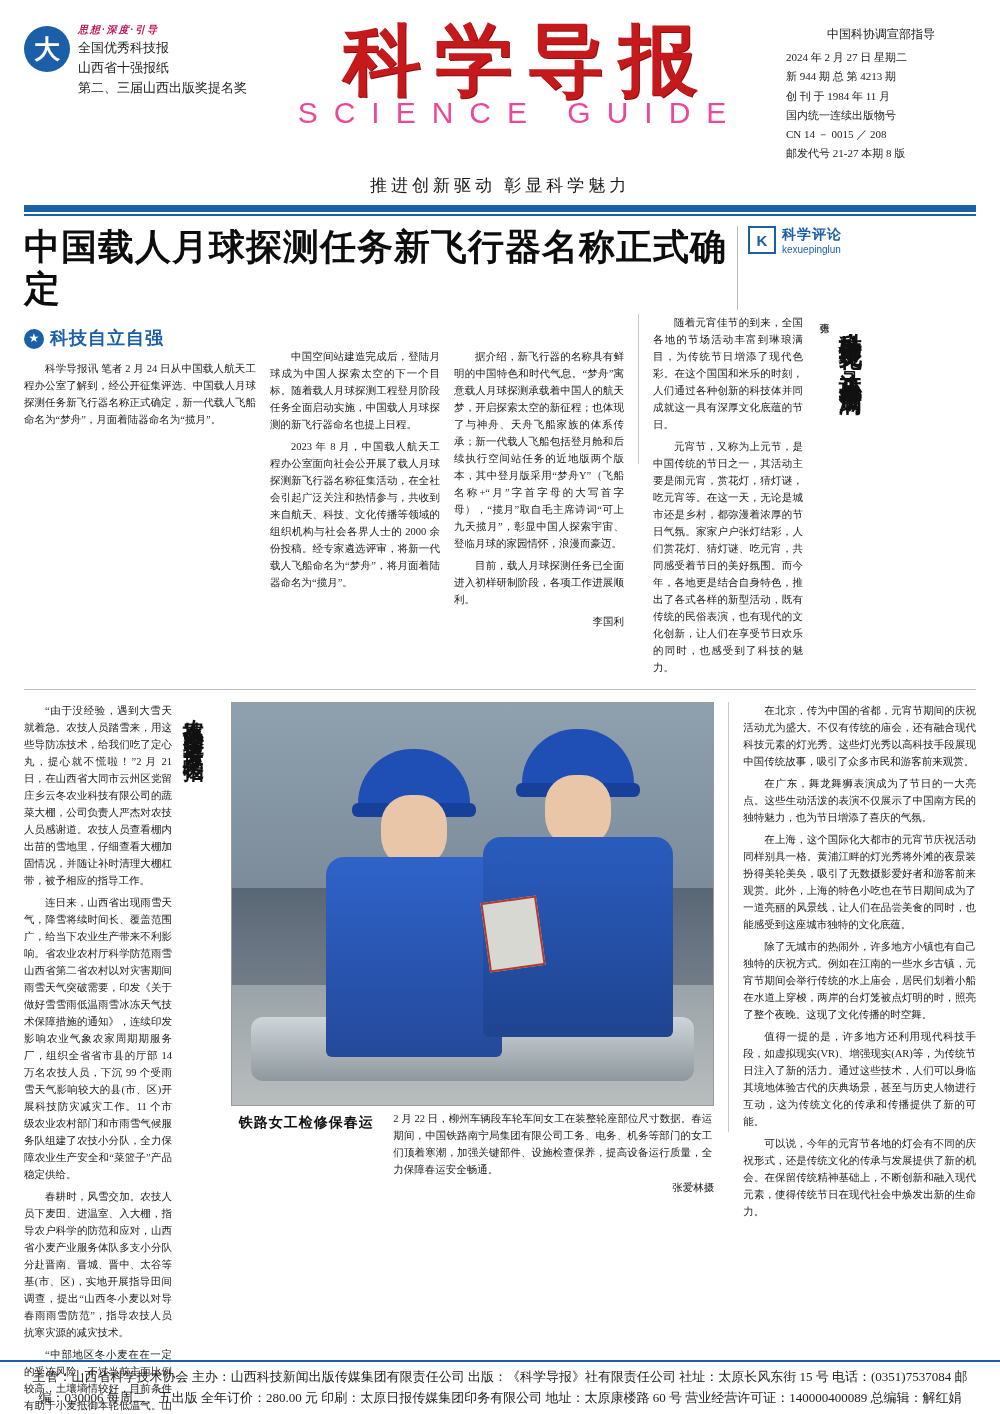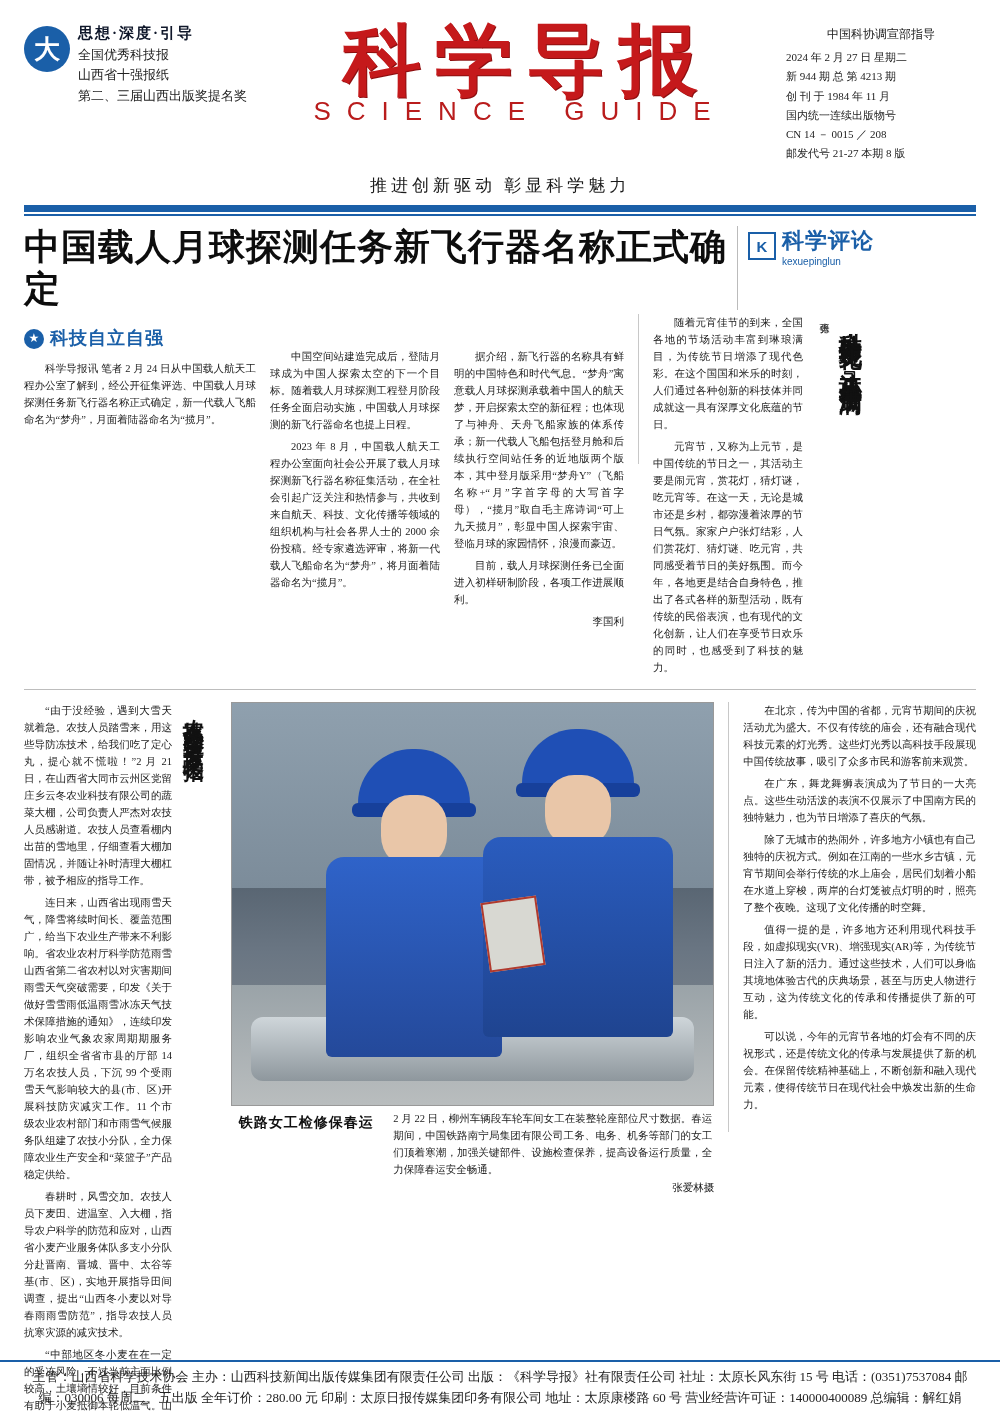--- a/index.html
+++ b/index.html
@@ -9,49 +9,49 @@
     font-family:"Liberation Serif", serif;
     color:#111;
     overflow:hidden;
   }
   .page{position:relative;width:1000px;height:1414px;box-sizing:border-box;padding:0;}
   
   .masthead{display:flex;align-items:flex-start;padding:22px 24px 4px 24px;}
   .mh-left{width:230px;display:flex;gap:8px;align-items:flex-start;}
   .mh-logo{width:46px;height:46px;border-radius:50%;background:#1a5fa8;color:#fff;display:flex;align-items:center;justify-content:center;font-size:26px;font-weight:bold;flex:0 0 auto;margin-top:4px;}
   .mh-left-txt{font-size:13px;line-height:1.55;color:#222;}
-  .mh-slogan{font-size:15px;letter-spacing:2px;font-weight:bold;color:#0f172a;}
+  .mh-slogan{font-size:10px;letter-spacing:2px;font-weight:bold;color:#be185d;font-style:italic;}
   .mh-center{flex:1;text-align:center;position:relative;}
   .mh-title{
     font-family:"Liberation Serif", serif;
     font-size:78px;line-height:1;font-weight:bold;color:#c5191b;
     letter-spacing:14px;text-indent:14px;
     margin:0 0 2px 0;
     text-shadow:1px 1px 0 #8d0f10;
   }
-  .mh-en{font-family:"Liberation Sans",sans-serif;font-size:26px;letter-spacing:16px;color:#b91c1c;margin-top:-6px;}
+  .mh-en{font-family:"Liberation Sans",sans-serif;font-size:30px;letter-spacing:16px;color:#ec4899;margin-top:-6px;}
   .mh-right{width:190px;font-size:11px;line-height:1.75;text-align:left;color:#222;padding-top:2px;}
   .mh-right .r-title{text-align:center;font-size:12px;margin-bottom:3px;}
   .mh-sub{
     text-align:center;font-size:17px;letter-spacing:4px;color:#1a1a1a;margin-top:6px;
   }
   .rulebar{height:7px;background:#1a5fa8;margin:8px 24px 0 24px;}
   .rulebar2{height:2px;background:#1a5fa8;margin:2px 24px 0 24px;}
 
   
   .headband{display:flex;padding:10px 24px 0 24px;gap:10px;}
   .hb-main{flex:1;}
   .hl-title{
     font-size:36px;font-weight:bold;letter-spacing:1px;line-height:1.18;color:#0d0d0d;
     font-family:"Liberation Serif",serif;
   }
   .hb-right{width:228px;border-left:1px solid #bbb;padding-left:10px;}
   .comment-tag{display:flex;align-items:center;gap:6px;}
   .k-badge{width:24px;height:24px;border:2px solid #1a5fa8;color:#1a5fa8;display:flex;align-items:center;justify-content:center;font-family:"Liberation Sans",sans-serif;font-weight:bold;font-size:15px;}
-  .ct-cn{font-size:22px;color:#1a5fa8;font-weight:bold;letter-spacing:1px;}
+  .ct-cn{font-size:14px;color:#1a5fa8;font-weight:bold;letter-spacing:1px;}
   .ct-py{font-size:10px;color:#1a5fa8;font-family:"Liberation Sans",sans-serif;}
 
   
   .sec-tag{display:inline-flex;align-items:center;gap:6px;margin:10px 0 6px 0;}
   .sec-tag .ico{width:20px;height:20px;border-radius:50%;background:#1a5fa8;color:#fff;font-size:12px;display:flex;align-items:center;justify-content:center;}
   .sec-tag .tx{font-size:18px;font-weight:bold;color:#1a5fa8;letter-spacing:1px;}
 
   
   .cols{display:flex;gap:14px;padding:4px 24px 0 24px;}
   .col{font-size:10.5px;line-height:1.62;text-align:justify;color:#1b1b1b;}
@@ -224,20 +224,21 @@
           <div class="photo-credit">张爱林摄</div>
         </div>
       </div>
     </div>
 
     <div class="mid-divider" style="height:430px;"></div>
 
     <div class="col" style="width:236px;">
       <p>在北京，传为中国的省都，元宵节期间的庆祝活动尤为盛大。不仅有传统的庙会，还有融合现代科技元素的灯光秀。这些灯光秀以高科技手段展现中国传统故事，吸引了众多市民和游客前来观赏。</p>
       <p>在广东，舞龙舞狮表演成为了节日的一大亮点。这些生动活泼的表演不仅展示了中国南方民的独特魅力，也为节日增添了喜庆的气氛。</p>
+      <p>在上海，这个国际化大都市的元宵节庆祝活动同样别具一格。黄浦江畔的灯光秀将外滩的夜景装扮得美轮美奂，吸引了无数摄影爱好者和游客前来观赏。此外，上海的特色小吃也在节日期间成为了一道亮丽的风景线，让人们在品尝美食的同时，也能感受到这座城市独特的文化底蕴。</p>
       <p>除了无城市的热闹外，许多地方小镇也有自己独特的庆祝方式。例如在江南的一些水乡古镇，元宵节期间会举行传统的水上庙会，居民们划着小船在水道上穿梭，两岸的台灯笼被点灯明的时，照亮了整个夜晚。这现了文化传播的时空舞。</p>
       <p>值得一提的是，许多地方还利用现代科技手段，如虚拟现实(VR)、增强现实(AR)等，为传统节日注入了新的活力。通过这些技术，人们可以身临其境地体验古代的庆典场景，甚至与历史人物进行互动，这为传统文化的传承和传播提供了新的可能。</p>
       <p>可以说，今年的元宵节各地的灯会有不同的庆祝形式，还是传统文化的传承与发展提供了新的机会。在保留传统精神基础上，不断创新和融入现代元素，使得传统节日在现代社会中焕发出新的生命力。</p>
     </div>
   </div>
 
   <div class="footer">主管：山西省科学技术协会  主办：山西科技新闻出版传媒集团有限责任公司  出版：《科学导报》社有限责任公司  社址：太原长风东街 15 号  电话：(0351)7537084  邮编：030006  每周二、五出版  全年订价：280.00 元  印刷：太原日报传媒集团印务有限公司  地址：太原康楼路 60 号  营业经营许可证：140000400089  总编辑：解红娟</div>
 </div>
 
 </body></html>

